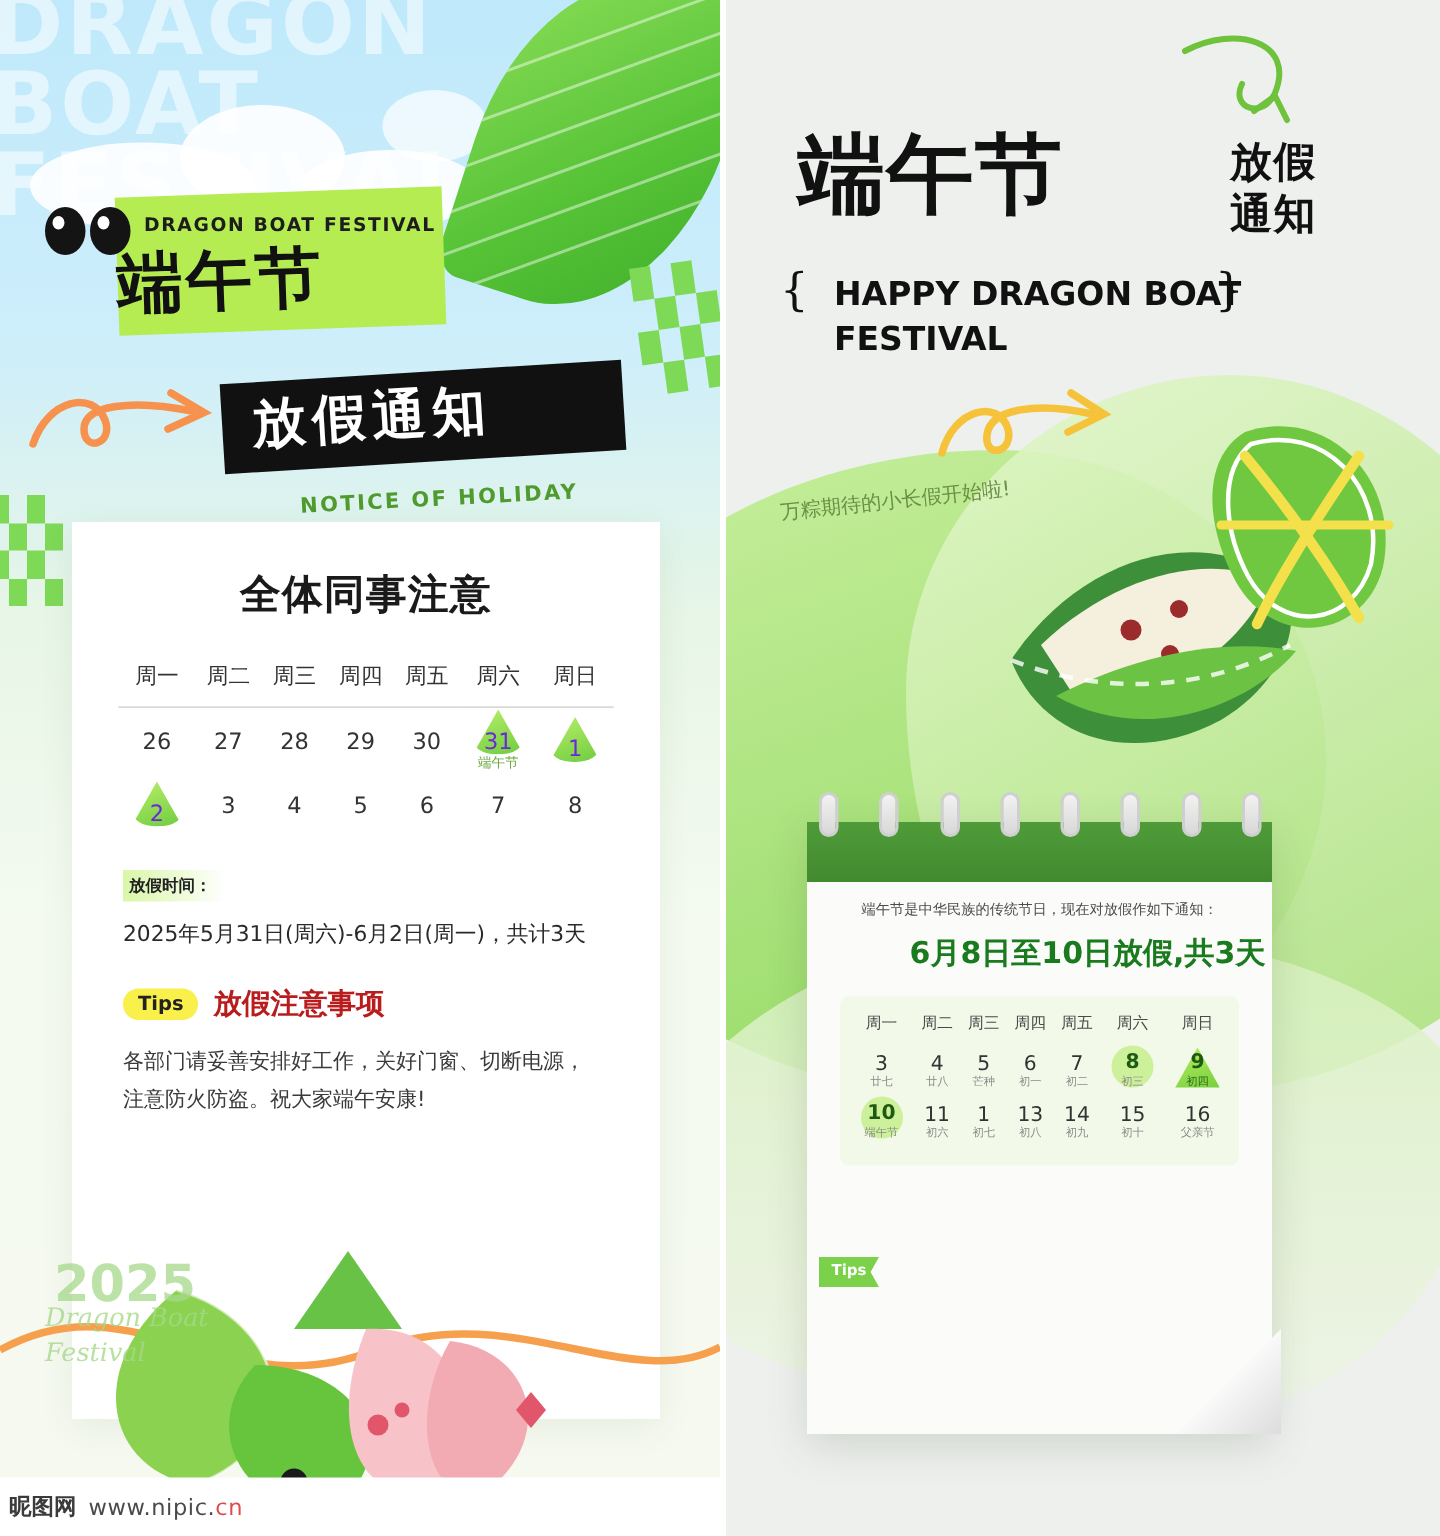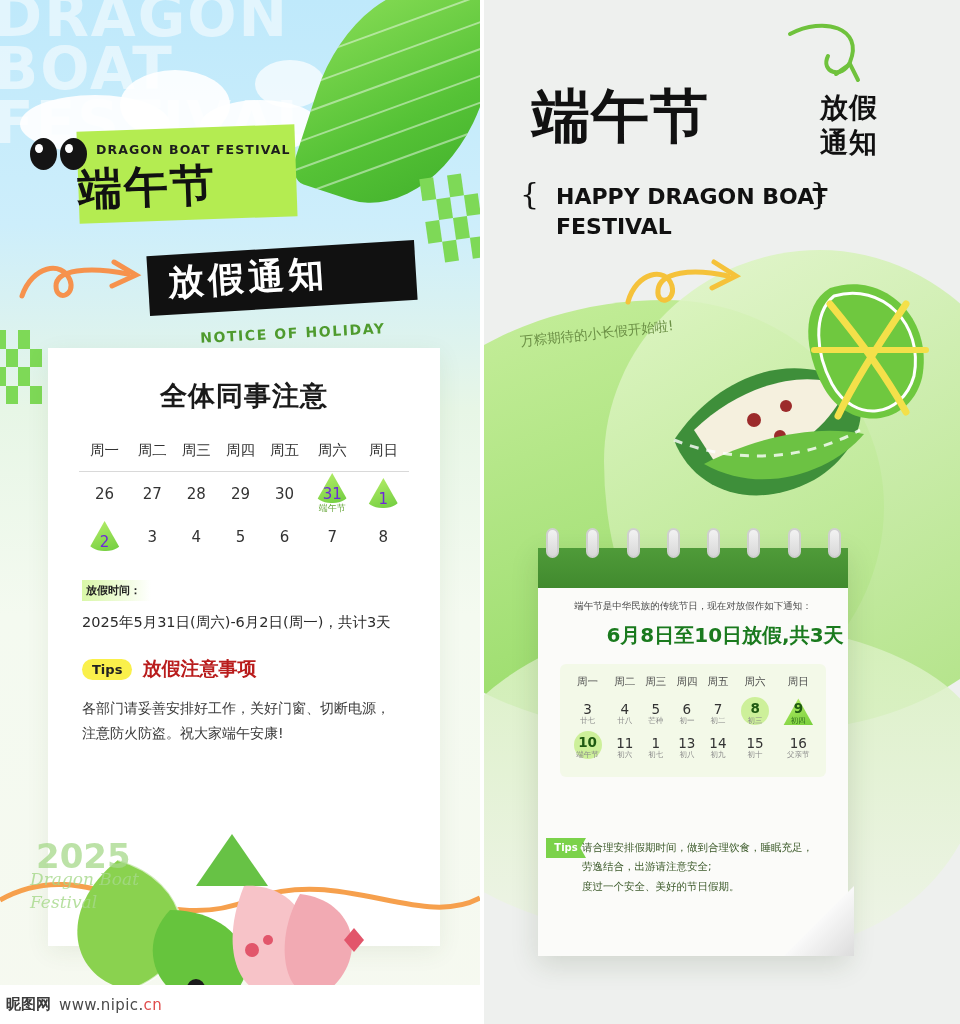--- a/index.html
+++ b/index.html
@@ -846,19 +846,16 @@
             <td>
                 <span class="d-num">16</span>
                 <span class="d-sub">父亲节</span>
               </td>
           </tr>
         </tbody>
       </table>
     </div>
 
     <div class="tips-flag">Tips</div>
-    <div class="pad-tips" style="white-space:pre-line">请合理安排假期时间，做到合理饮食，睡眠充足，
-劳逸结合，出游请注意安全;
-度过一个安全、美好的节日假期。</div>
     <div class="page-curl"></div>
   </div>
 
 </div>
 
 </body></html>

